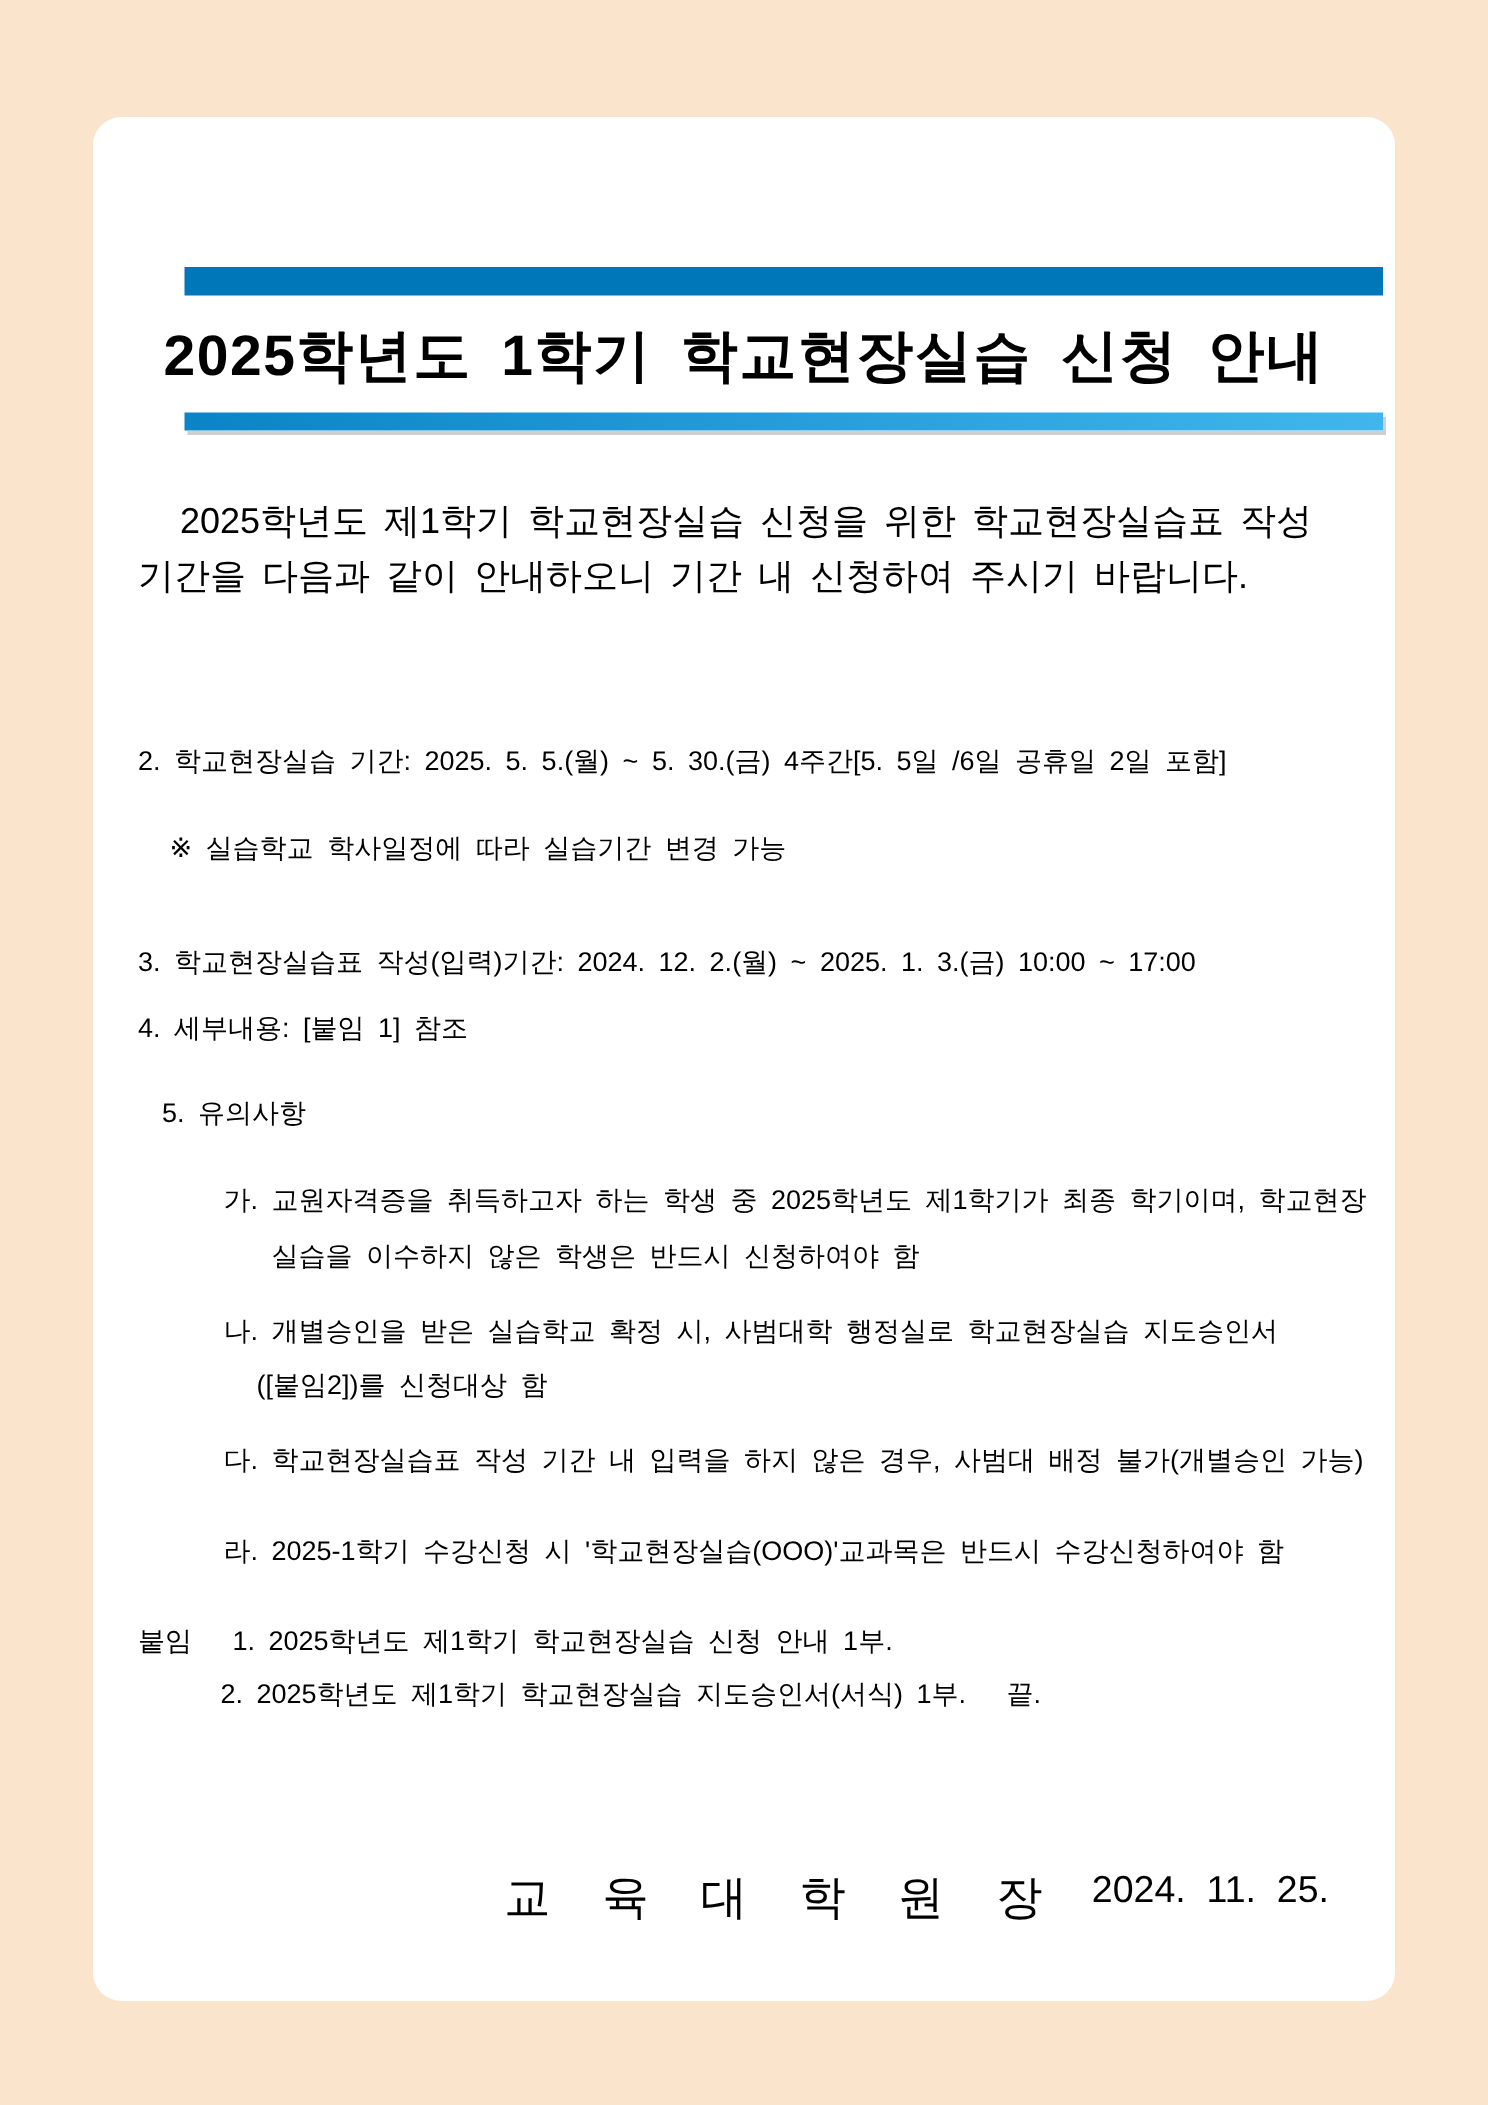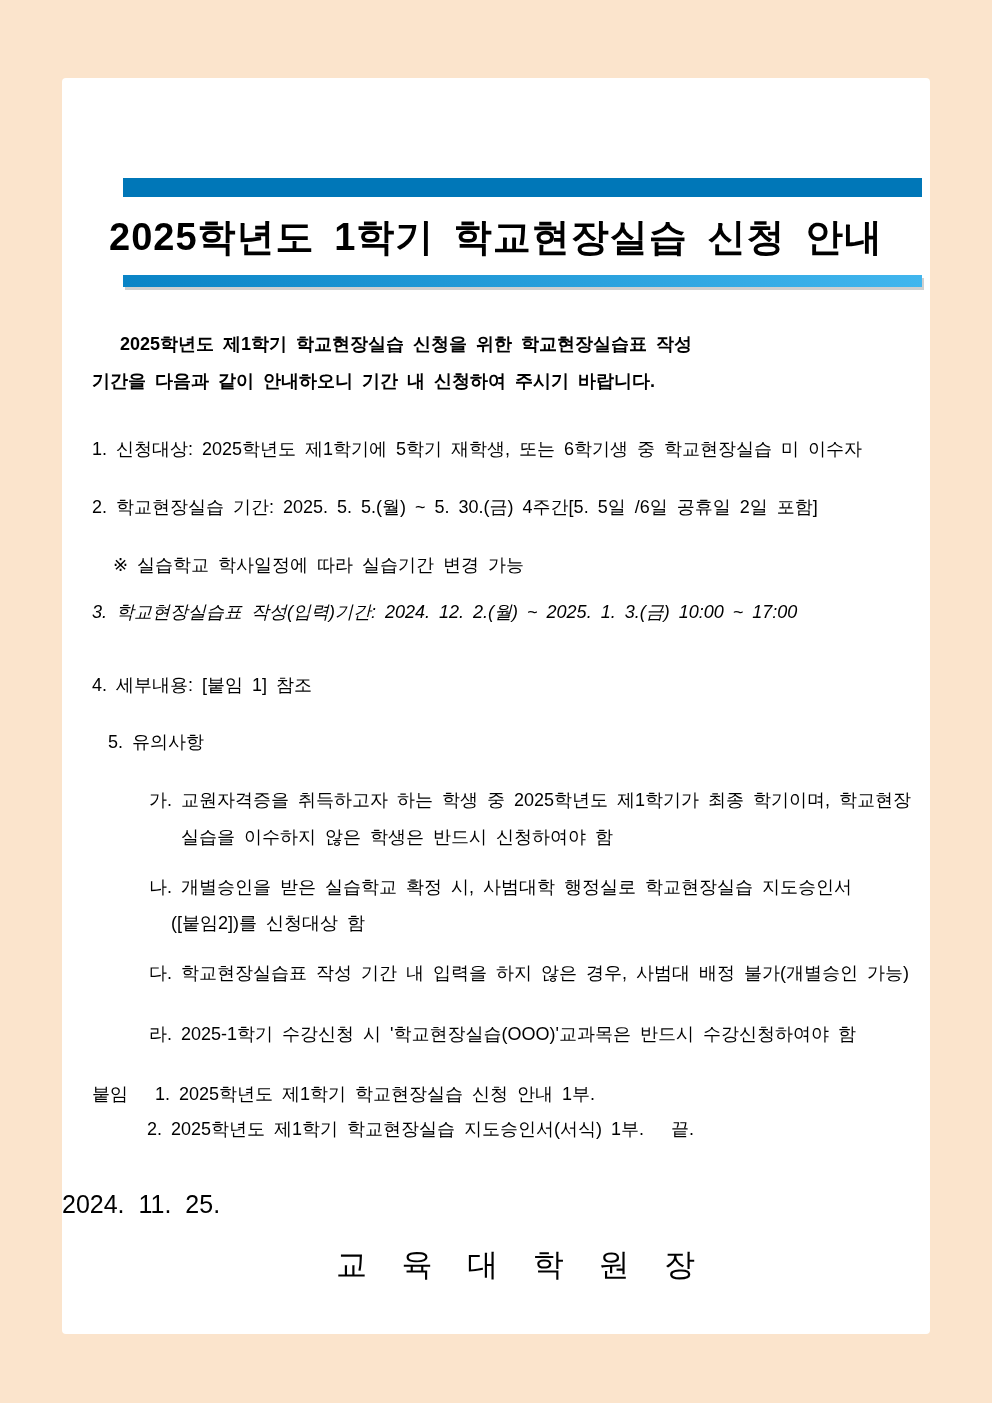--- a/index.html
+++ b/index.html
@@ -16,74 +16,73 @@
     background:var(--page-bg);
     font-family:"Liberation Sans","DejaVu Sans",sans-serif;
     color:var(--text);
     position:relative;
   }
   .card{
     position:absolute;
     left:62px; top:78px;
     width:868px; height:1256px;
     background:var(--card-bg);
-    border-radius:4px;
+    border-radius:19px;
   }
   .abs{position:absolute; white-space:pre; line-height:1.25; word-spacing:4px;}
   .bar-top{
     position:absolute; left:61px; top:100px;
     width:799px; height:19px;
     background:var(--top-bar);
   }
   .bar-gradient{
     position:absolute; left:61px; top:197px;
     width:799px; height:12px;
     background:linear-gradient(to right,var(--gradient-left),var(--gradient-right));
     box-shadow:2px 3px 0 rgba(175,175,175,0.6);
   }
   .doc-title{
     position:absolute; left:0; top:134px; width:868px;
     text-align:center;
     font-size:38px; font-weight:bold;
     letter-spacing:1px; word-spacing:8px;
     white-space:pre;
   }
-  .intro{font-size:18px;font-weight:bold;}
+  .intro{font-size:24px;}
   .item{font-size:18px;}
   .sub{font-size:18px;margin-left:36px;}
   .date-line{
-    position:absolute; left:0; top:1112px; width:824px;
-    text-align:left; font-size:25px; word-spacing:7px; white-space:pre;
+    position:absolute; left:0; top:1168px; width:824px;
+    text-align:right; font-size:25px; word-spacing:7px; white-space:pre;
   }
   .signer-line{
     position:absolute; left:0; top:1166px; width:920px;
     text-align:center; font-size:31px; letter-spacing:13px; white-space:pre;
   }
 </style>
 </head>
 <body>
 
 <div class="card">
 
   <div class="bar-top"></div>
 
   <div class="doc-title">2025학년도 1학기 학교현장실습 신청 안내</div>
 
   <div class="bar-gradient"></div>
 
   <div class="abs intro" style="left:58px; top:255px;">2025학년도 제1학기 학교현장실습 신청을 위한 학교현장실습표 작성</div>
   <div class="abs intro" style="left:30px; top:292px;">기간을 다음과 같이 안내하오니 기간 내 신청하여 주시기 바랍니다.</div>
 
-  <div class="abs item" style="left:30px; top:360px;">1. 신청대상: 2025학년도 제1학기에 5학기 재학생, 또는 6학기생 중 학교현장실습 미 이수자</div>
 
   <div class="abs item" style="left:30px; top:418px;">2. 학교현장실습 기간: 2025. 5. 5.(월) ~ 5. 30.(금) 4주간[5. 5일 /6일 공휴일 2일 포함]</div>
 
   <div class="abs item" style="left:51px; top:476px;">※ 실습학교 학사일정에 따라 실습기간 변경 가능</div>
 
-  <div class="abs item" style="left:30px; top:523px;font-style:italic;">3. 학교현장실습표 작성(입력)기간: 2024. 12. 2.(월) ~ 2025. 1. 3.(금) 10:00 ~ 17:00</div>
+  <div class="abs item" style="left:30px; top:552px;">3. 학교현장실습표 작성(입력)기간: 2024. 12. 2.(월) ~ 2025. 1. 3.(금) 10:00 ~ 17:00</div>
 
   <div class="abs item" style="left:30px; top:596px;">4. 세부내용: [붙임 1] 참조</div>
 
   <div class="abs item" style="left:30px; top:653px;margin-left:16px;">5. 유의사항</div>
 
   <div class="abs sub" style="left:51px; top:711px;">가. 교원자격증을 취득하고자 하는 학생 중 2025학년도 제1학기가 최종 학기이며, 학교현장</div>
   <div class="abs sub" style="left:51px; top:798px;">나. 개별승인을 받은 실습학교 확정 시, 사범대학 행정실로 학교현장실습 지도승인서</div>
 
   <div class="abs sub" style="left:83px; top:748px;">실습을 이수하지 않은 학생은 반드시 신청하여야 함</div>
   <div class="abs sub" style="left:73px; top:834px;">([붙임2])를 신청대상 함</div>

